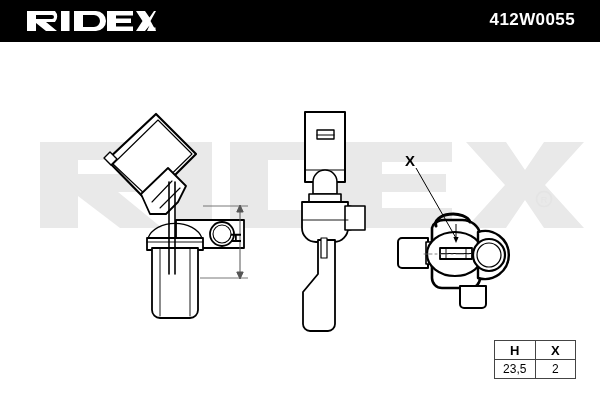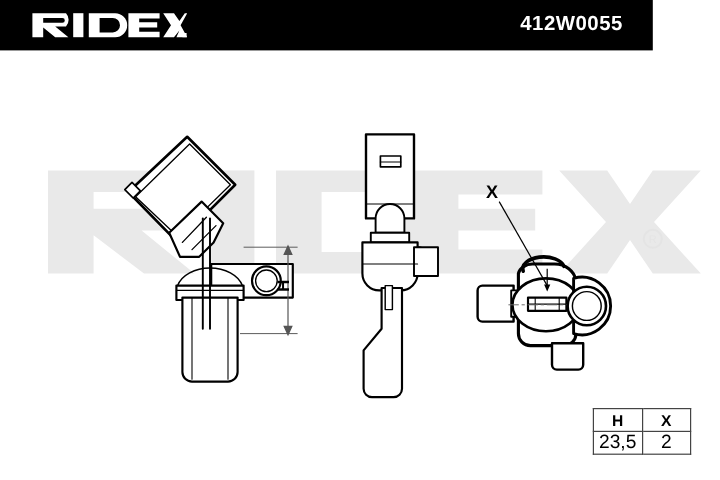--- a/index.html
+++ b/index.html
@@ -13,21 +13,21 @@
     position: relative;
     overflow: hidden;
     font-family: "Liberation Sans", sans-serif;
     background: #ffffff;
   }
 
   
   #header-bar {
     position: absolute;
     left: 0; top: 0;
-    width: 544px; height: 42px;
+    width: 600px; height: 42px;
     background: #000000;
     z-index: 30;
   }
   #brand-logo {
     position: absolute;
     left: 26px; top: 9px;
     height: 24px;
     width: 130px;
   }
   #part-number {
@@ -90,21 +90,21 @@
     left: 494px; top: 340px;
     width: 82px;
     border-collapse: collapse;
     z-index: 20;
     background: #ffffff;
   }
   #dim-table td {
     border: 1px solid #444444;
     text-align: center;
     font-family: "Liberation Sans", sans-serif;
-    font-size: 16px;
+    font-size: 12px;
     color: #000000;
     height: 18px;
     padding: 0;
     width: 50%;
   }
   #dim-table .thead td {
     font-weight: bold;
     font-size: 13px;
   }
 </style>

